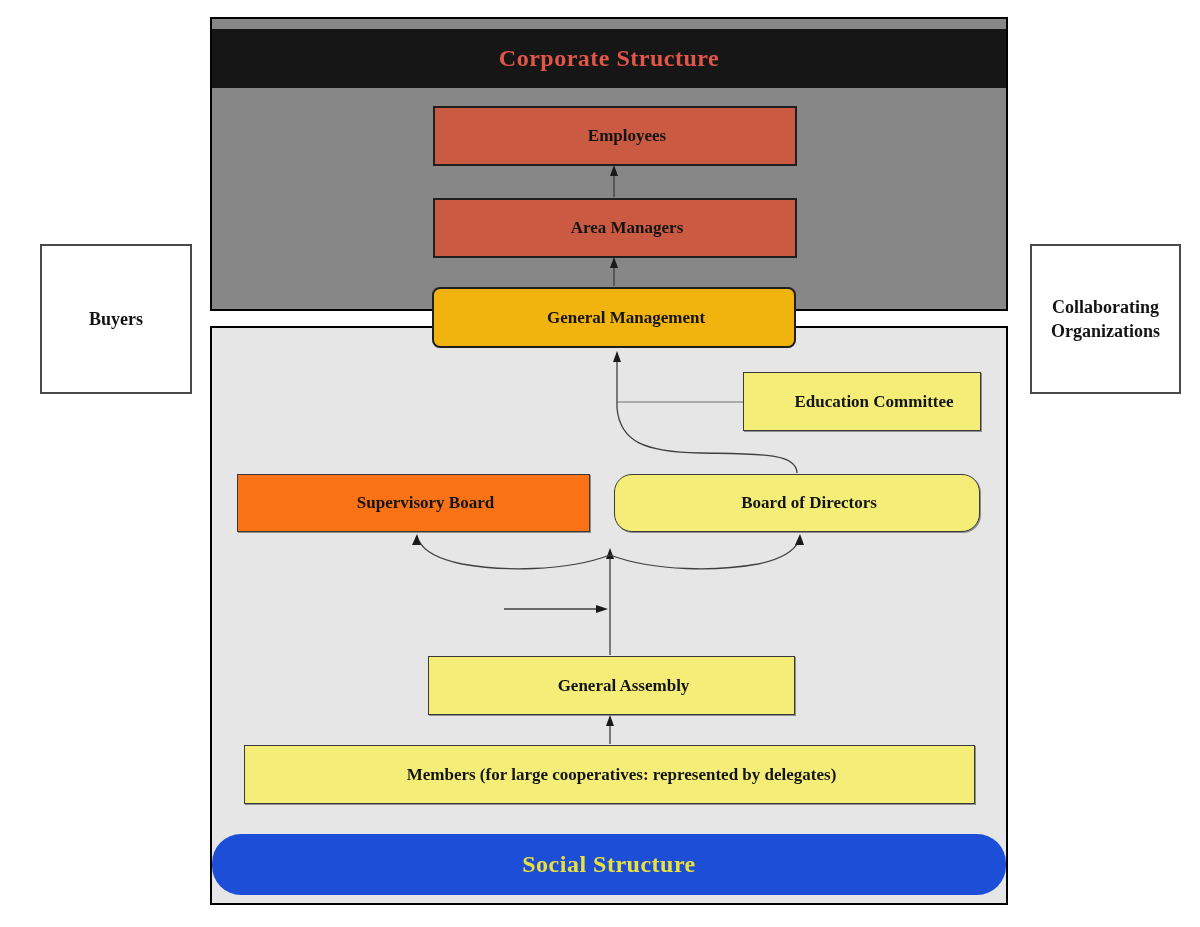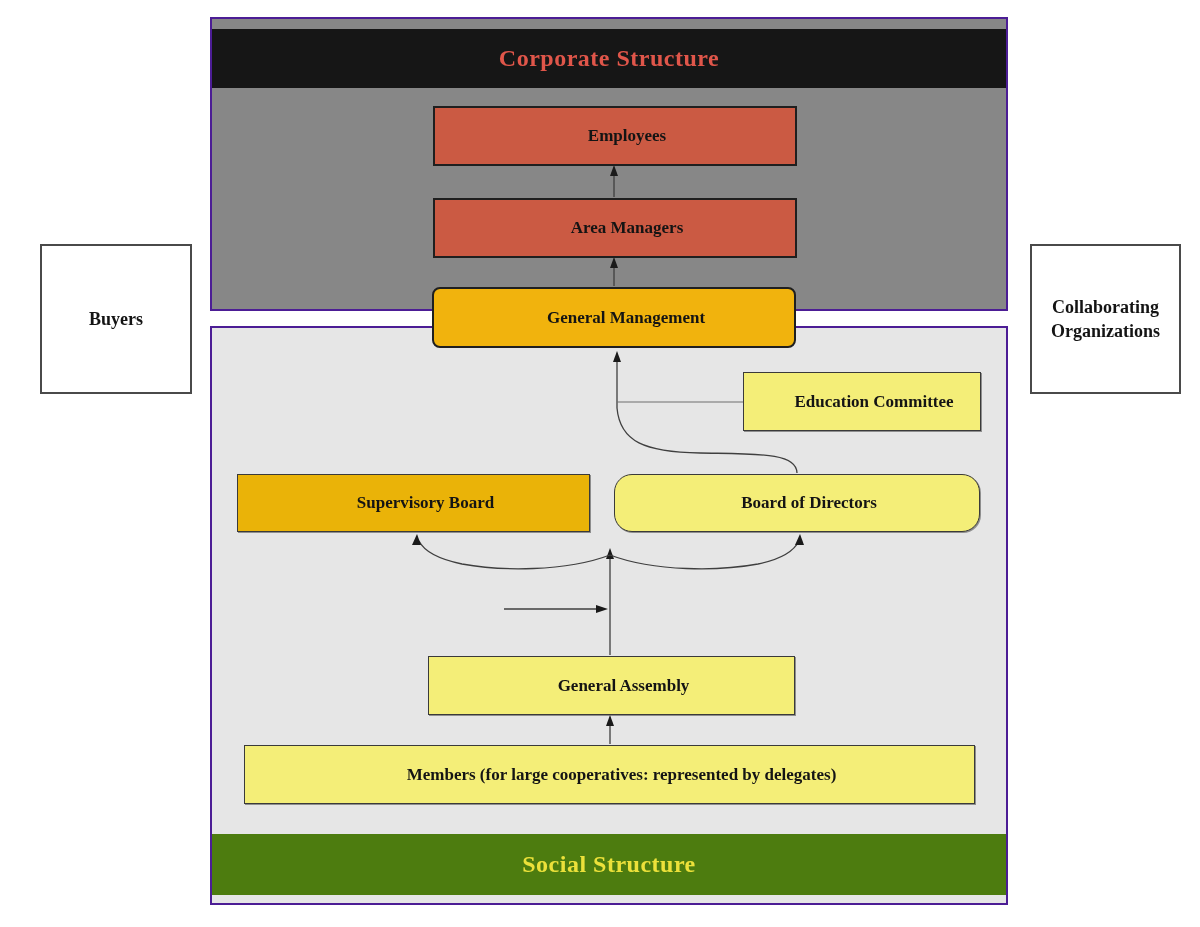--- a/index.html
+++ b/index.html
@@ -1,21 +1,21 @@
 <!DOCTYPE html>
 <html><head>
 <meta charset="utf-8">
 <style>
   html,body{margin:0;padding:0;background:#ffffff;}
   .canvas{
     position:relative;width:1200px;height:927px;background:#ffffff;
     font-family:"Liberation Serif","DejaVu Serif",serif;
     overflow:hidden;
   }
-  .panel{position:absolute;border:2px solid #4c1d95;}
+  .panel{position:absolute;border:2px solid #000000;}
   .panel-corporate{left:210px;top:17px;width:794px;height:290px;background:#878787;}
   .panel-social{left:210px;top:326px;width:794px;height:575px;background:#e6e6e6;}
   .banner{
     position:absolute;left:0;width:100%;height:59px;background:#161616;
     display:flex;align-items:center;justify-content:center;
     font-weight:bold;font-size:24px;letter-spacing:.5px;
   }
   .banner-corporate{top:10px;}
   .banner-social{bottom:8px;height:61px;}
   .node{
@@ -39,21 +39,21 @@
 
 <div class="canvas">
 
   <div class="panel panel-corporate" style="background-color: rgb(135, 135, 135);">
     <div class="banner banner-corporate" style="background-color: rgb(22, 22, 22);">
       <span style="color: rgb(224, 86, 74);">Corporate Structure</span>
     </div>
   </div>
 
   <div class="panel panel-social" style="background-color: rgb(230, 230, 230);">
-    <div class="banner banner-social" style="background-color: #4d7c0f;">
+    <div class="banner banner-social" style="background-color: #1d4ed8; border-radius: 29px;">
       <span style="color: rgb(236, 225, 58);">Social Structure</span>
     </div>
   </div>
 
   <svg class="edges" width="1200" height="927" viewBox="0 0 1200 927">
 
     <line class="edge" x1="614" y1="197" x2="614" y2="172"></line>
     <polygon class="arrowhead" points="614,165 610,176 618,176"></polygon>
 
     <line class="edge" x1="614" y1="286" x2="614" y2="264"></line>
@@ -89,21 +89,21 @@
   </div>
 
   <div class="node node-dark-border" style="left: 432px; top: 287px; width: 364px; height: 61px; background-color: rgb(241, 179, 13); border-radius: 8px;">
     <span>General Management</span>
   </div>
 
   <div class="node node-thin-border" style="left: 743px; top: 372px; width: 238px; height: 59px; background-color: rgb(244, 238, 120);">
     <span>Education Committee</span>
   </div>
 
-  <div class="node node-thin-border" style="left: 237px; top: 474px; width: 353px; height: 58px; background-color: #eab308;">
+  <div class="node node-thin-border" style="left: 237px; top: 474px; width: 353px; height: 58px; background-color: #f97316;">
     <span>Supervisory Board</span>
   </div>
 
   <div class="node node-thin-border" style="left: 614px; top: 474px; width: 366px; height: 58px; background-color: rgb(244, 238, 120); border-radius: 18px;">
     <span>Board of Directors</span>
   </div>
 
 
   <div class="node node-thin-border" style="left: 428px; top: 656px; width: 367px; height: 59px; background-color: rgb(244, 238, 120);">
     <span>General Assembly</span>

